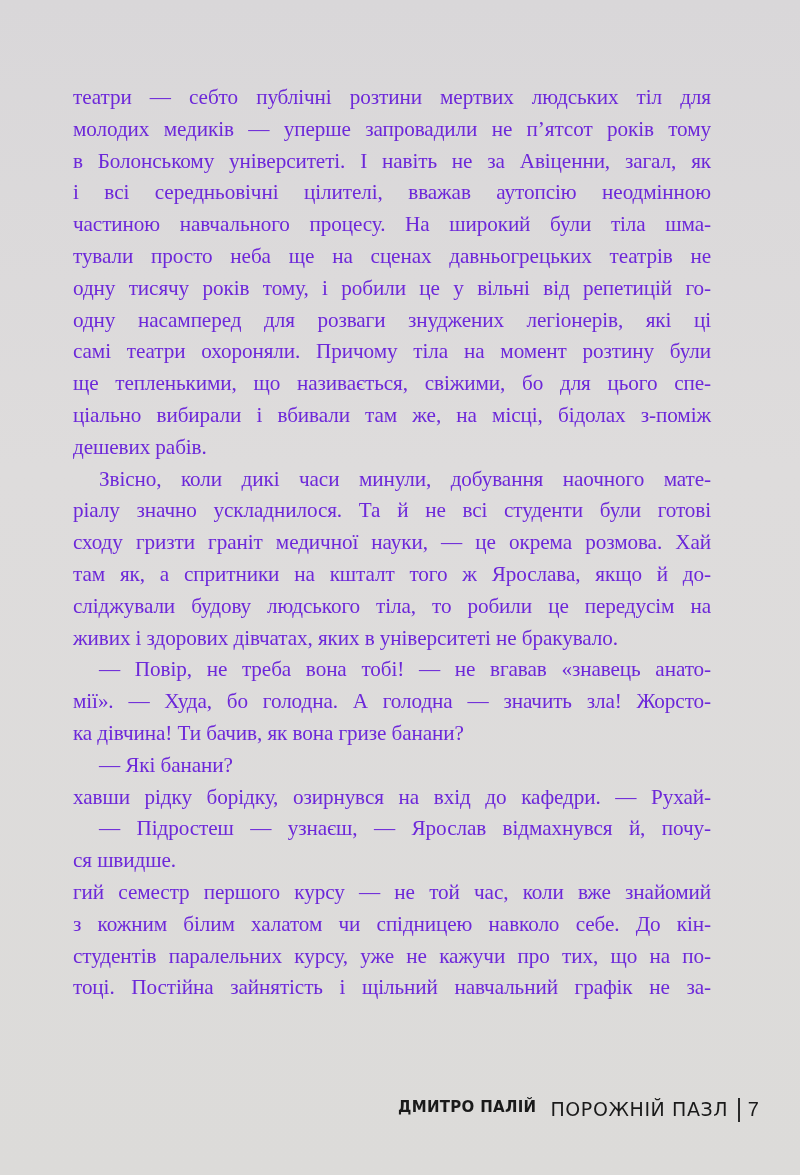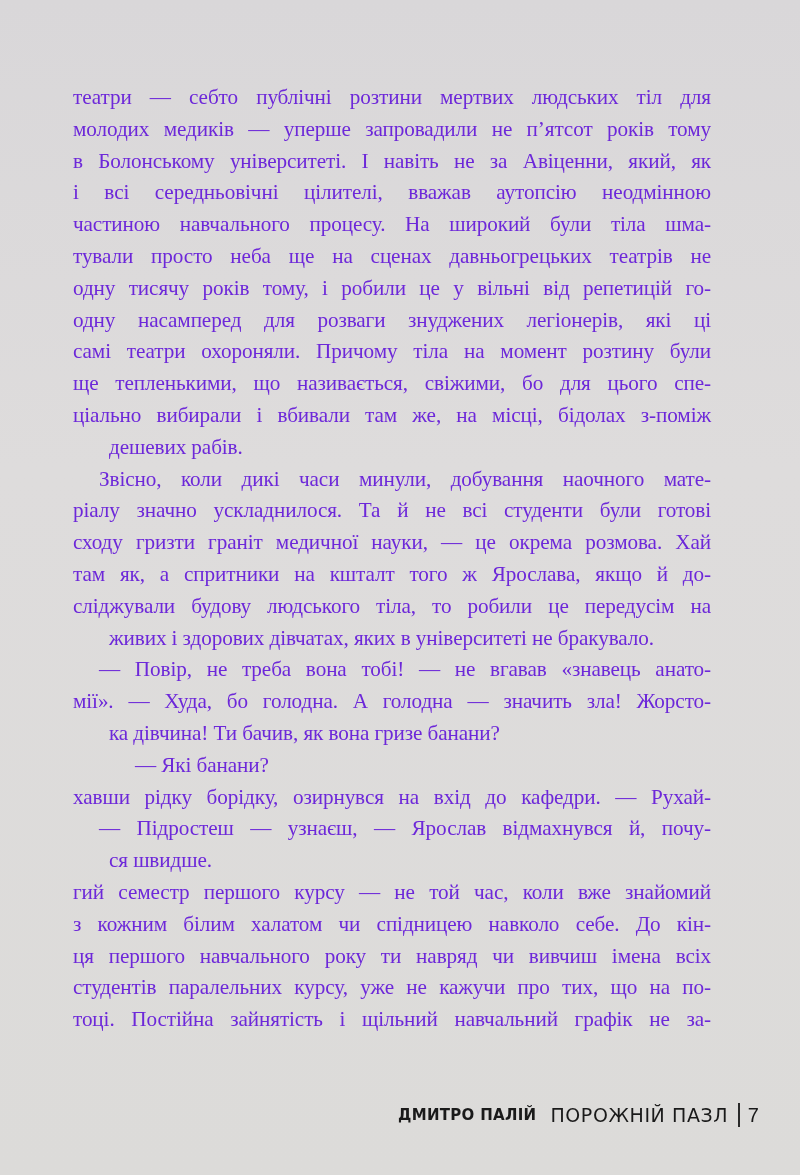--- a/index.html
+++ b/index.html
@@ -32,32 +32,30 @@
     }
     .line {
       display: block;
       white-space: nowrap;
       text-align: justify;
       text-align-last: justify;
       height: 31.8px;
     }
     .line.last {
       text-align-last: left;
-      margin-left: 36px;
     }
     .line.indent {
       padding-left: 26px;
     }
     .footer {
       position: absolute;
       top: 1098px;
       left: 398px;
       height: 34px;
       display: flex;
-      align-items: center;
       color: #1a1a1a;
       font-family: "DejaVu Sans", "Liberation Sans", sans-serif;
     }
     .footer-author {
       font-size: 15px;
       letter-spacing: 0.3px;
       font-weight: 600;
       margin-right: 14px;
     }
     .footer-title {
@@ -78,21 +76,21 @@
       font-weight: 300;
     }
   </style>
 </head>
 <body>
 
 <div class="page">
   <div class="text-column" id="text-column">
       <span class="line">театри — себто публічні розтини мертвих людських тіл для</span>
       <span class="line">молодих медиків — уперше запровадили не п’ятсот років тому</span>
-      <span class="line">в Болонському університеті. І навіть не за Авіценни, який, як</span>
+      <span class="line">в Болонському університеті. І навіть не за Авіценни, загал, як</span>
       <span class="line">і всі середньовічні цілителі, вважав аутопсію неодмінною</span>
       <span class="line">частиною навчального процесу. На широкий були тіла шма-</span>
       <span class="line">тували просто неба ще на сценах давньогрецьких театрів не</span>
       <span class="line">одну тисячу років тому, і робили це у вільні від репетицій го-</span>
       <span class="line">одну насамперед для розваги знуджених легіонерів, які ці</span>
       <span class="line">самі театри охороняли. Причому тіла на момент розтину були</span>
       <span class="line">ще тепленькими, що називається, свіжими, бо для цього спе-</span>
       <span class="line">ціально вибирали і вбивали там же, на місці, бідолах з-поміж</span>
       <span class="line last">дешевих рабів.</span>
       <span class="line indent">Звісно, коли дикі часи минули, добування наочного мате-</span>
@@ -103,21 +101,20 @@
       <span class="line last">живих і здорових дівчатах, яких в університеті не бракувало.</span>
       <span class="line indent">— Повір, не треба вона тобі! — не вгавав «знавець анато-</span>
       <span class="line">мії». — Худа, бо голодна. А голодна — значить зла! Жорсто-</span>
       <span class="line last">ка дівчина! Ти бачив, як вона гризе банани?</span>
       <span class="line indent last">— Які банани?</span>
       <span class="line">хавши рідку борідку, озирнувся на вхід до кафедри. — Рухай-</span>
       <span class="line indent">— Підростеш — узнаєш, — Ярослав відмахнувся й, почу-</span>
       <span class="line last">ся швидше.</span>
       <span class="line">гий семестр першого курсу — не той час, коли вже знайомий</span>
       <span class="line">з кожним білим халатом чи спідницею навколо себе. До кін-</span>
-      <span class="line">ця першого навчального року ти навряд чи вивчиш імена всіх</span>
       <span class="line">студентів паралельних курсу, уже не кажучи про тих, що на по-</span>
       <span class="line">тоці. Постійна зайнятість і щільний навчальний графік не за-</span>
     </div>
 
   <div class="footer">
     <span class="footer-author">ДМИТРО ПАЛІЙ</span>
     <span class="footer-title">ПОРОЖНІЙ ПАЗЛ</span>
     <span class="footer-sep"></span>
     <span class="footer-page">7</span>
   </div>

